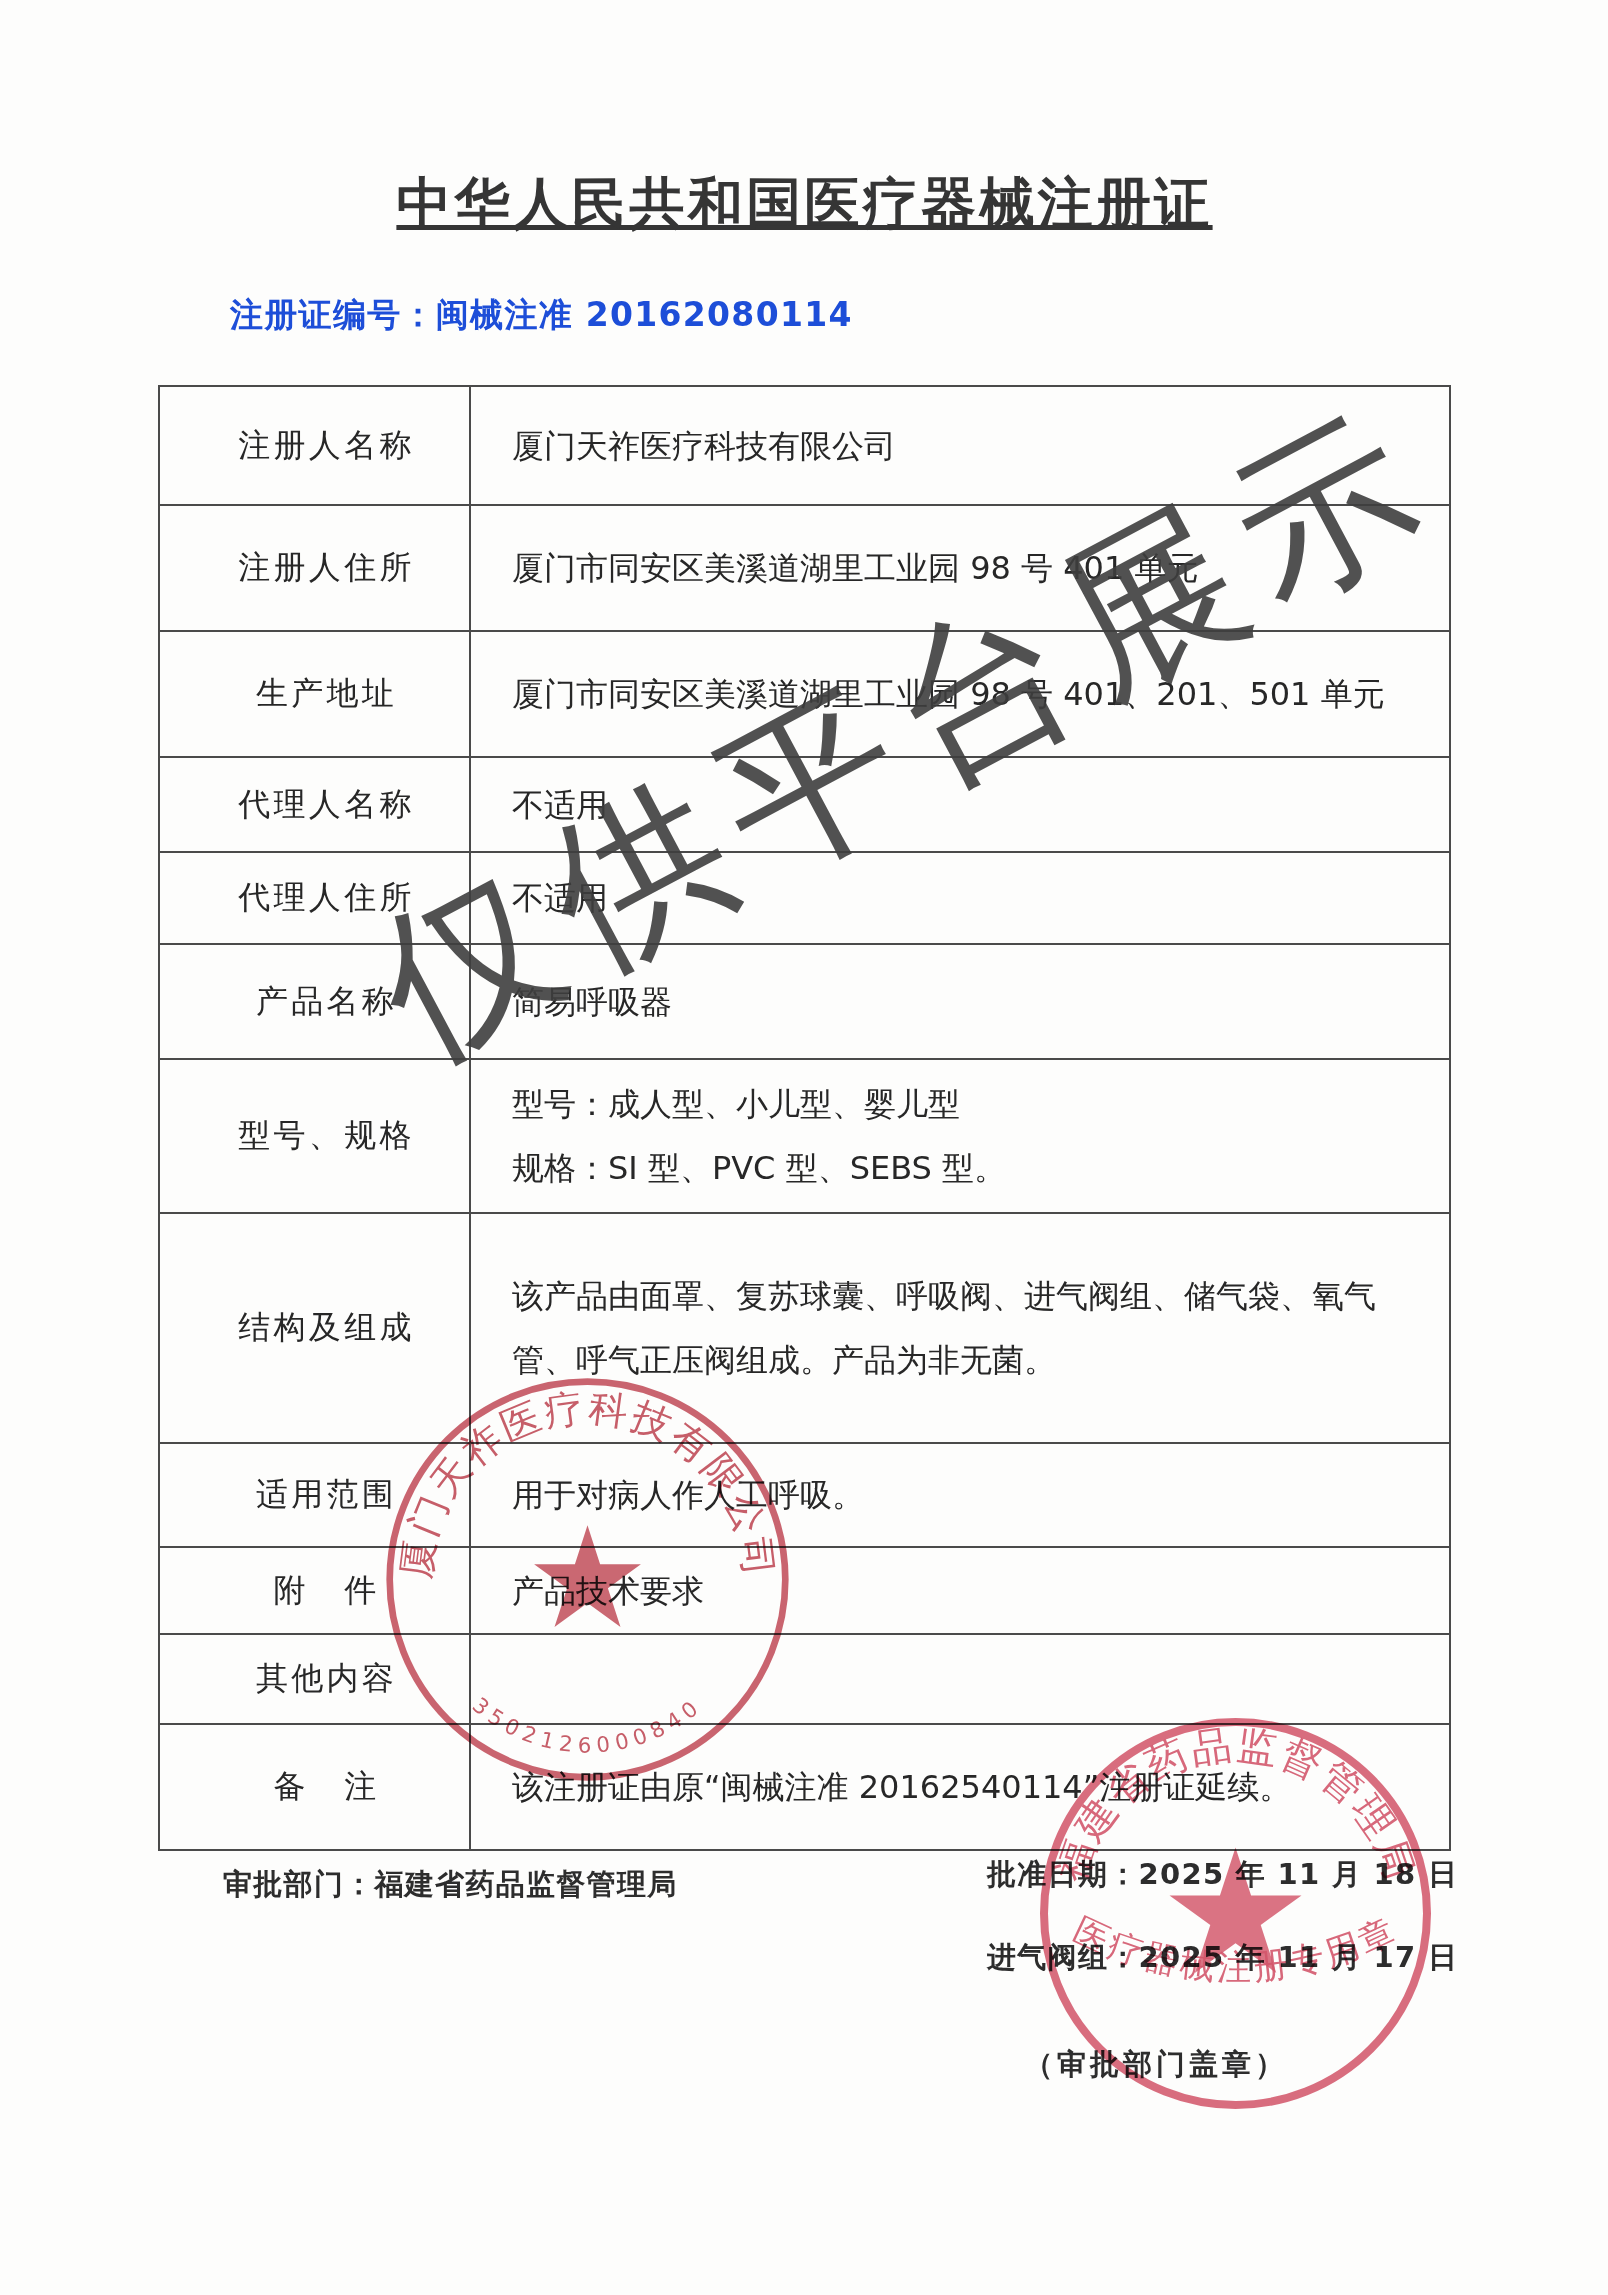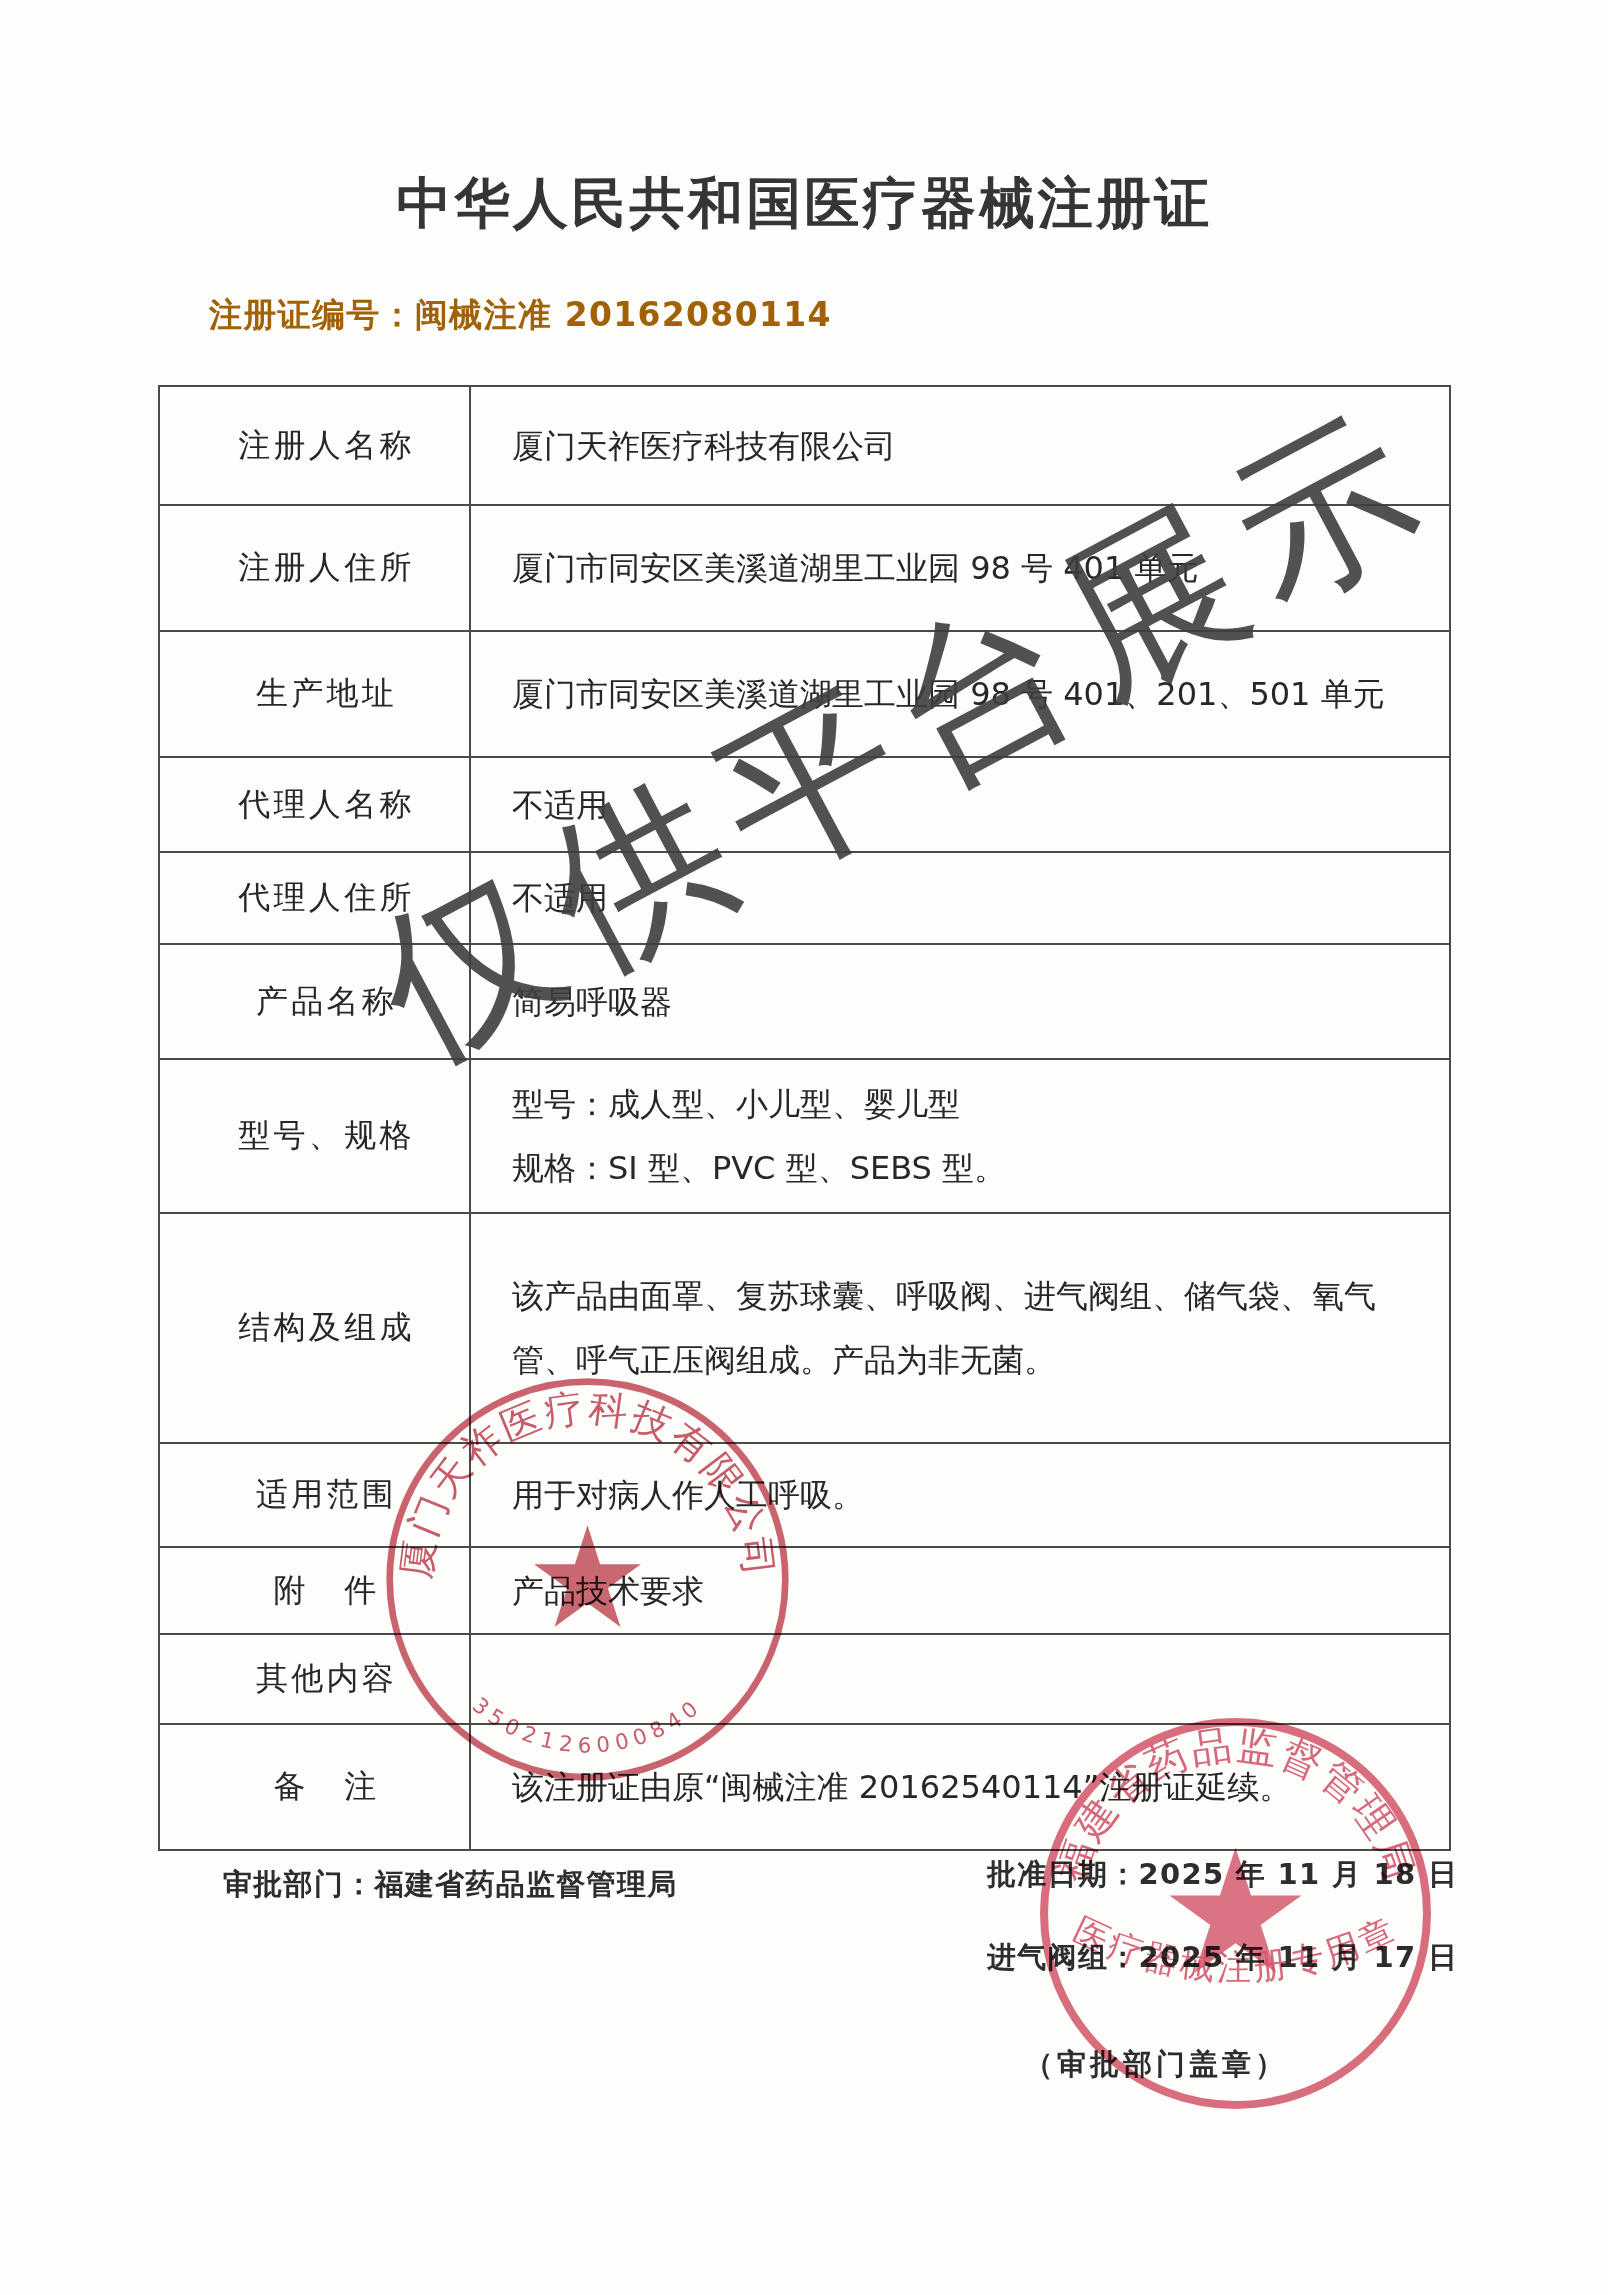--- a/index.html
+++ b/index.html
@@ -9,25 +9,25 @@
     margin:0 auto;
     background:#fdfdfc;
     overflow:hidden;
     font-family:"DejaVu Sans","Liberation Sans",sans-serif;
     color:#2b2b2b;
   }
   .title{
     position:absolute;left:0;right:0;top:167px;
     text-align:center;
     font-size:55px;font-weight:700;letter-spacing:3.3px;
-    color:#353535;margin:0;
+    color:#353535;margin:0;text-decoration:underline;
   }
   .cert-line{
-    position:absolute;left:209px;top:293px;
-    font-size:33px;font-weight:600;color:#a16207;letter-spacing:1.3px;
+    position:absolute;left:230px;top:293px;
+    font-size:33px;font-weight:600;color:#1d4ed8;letter-spacing:1.3px;
   }
   .reg-table{
     position:absolute;left:158px;top:385px;
     width:1293px;
     border-collapse:collapse;table-layout:fixed;
   }
   .reg-table td{
     border:2px solid #4a4a4a;
     font-size:32px;color:#272727;
     vertical-align:middle;

